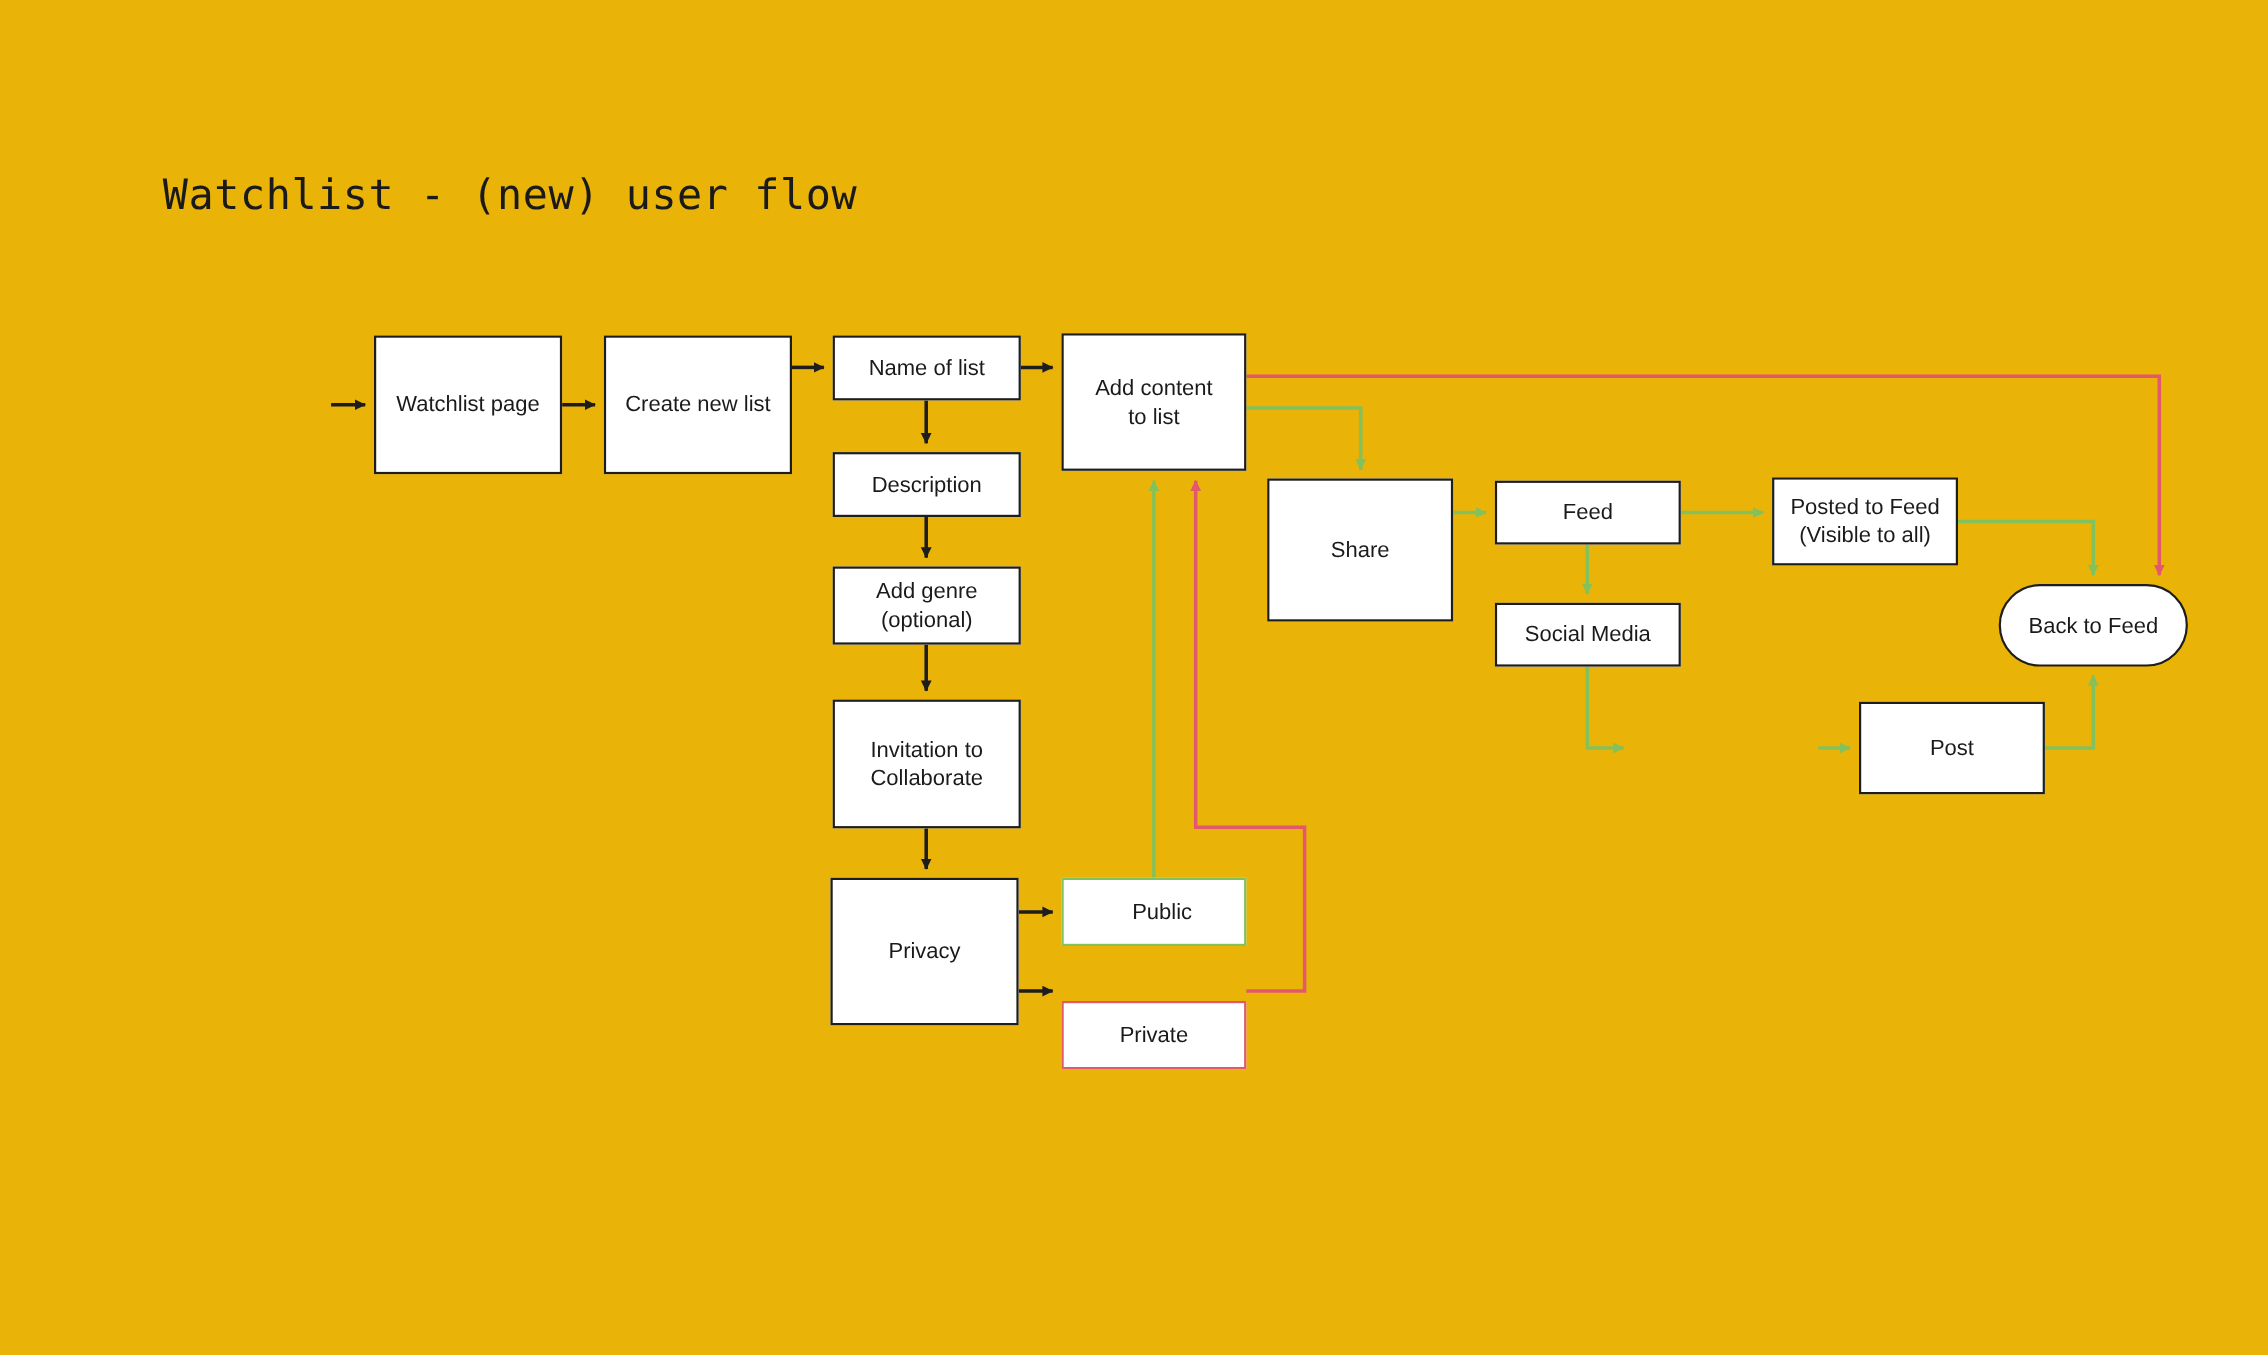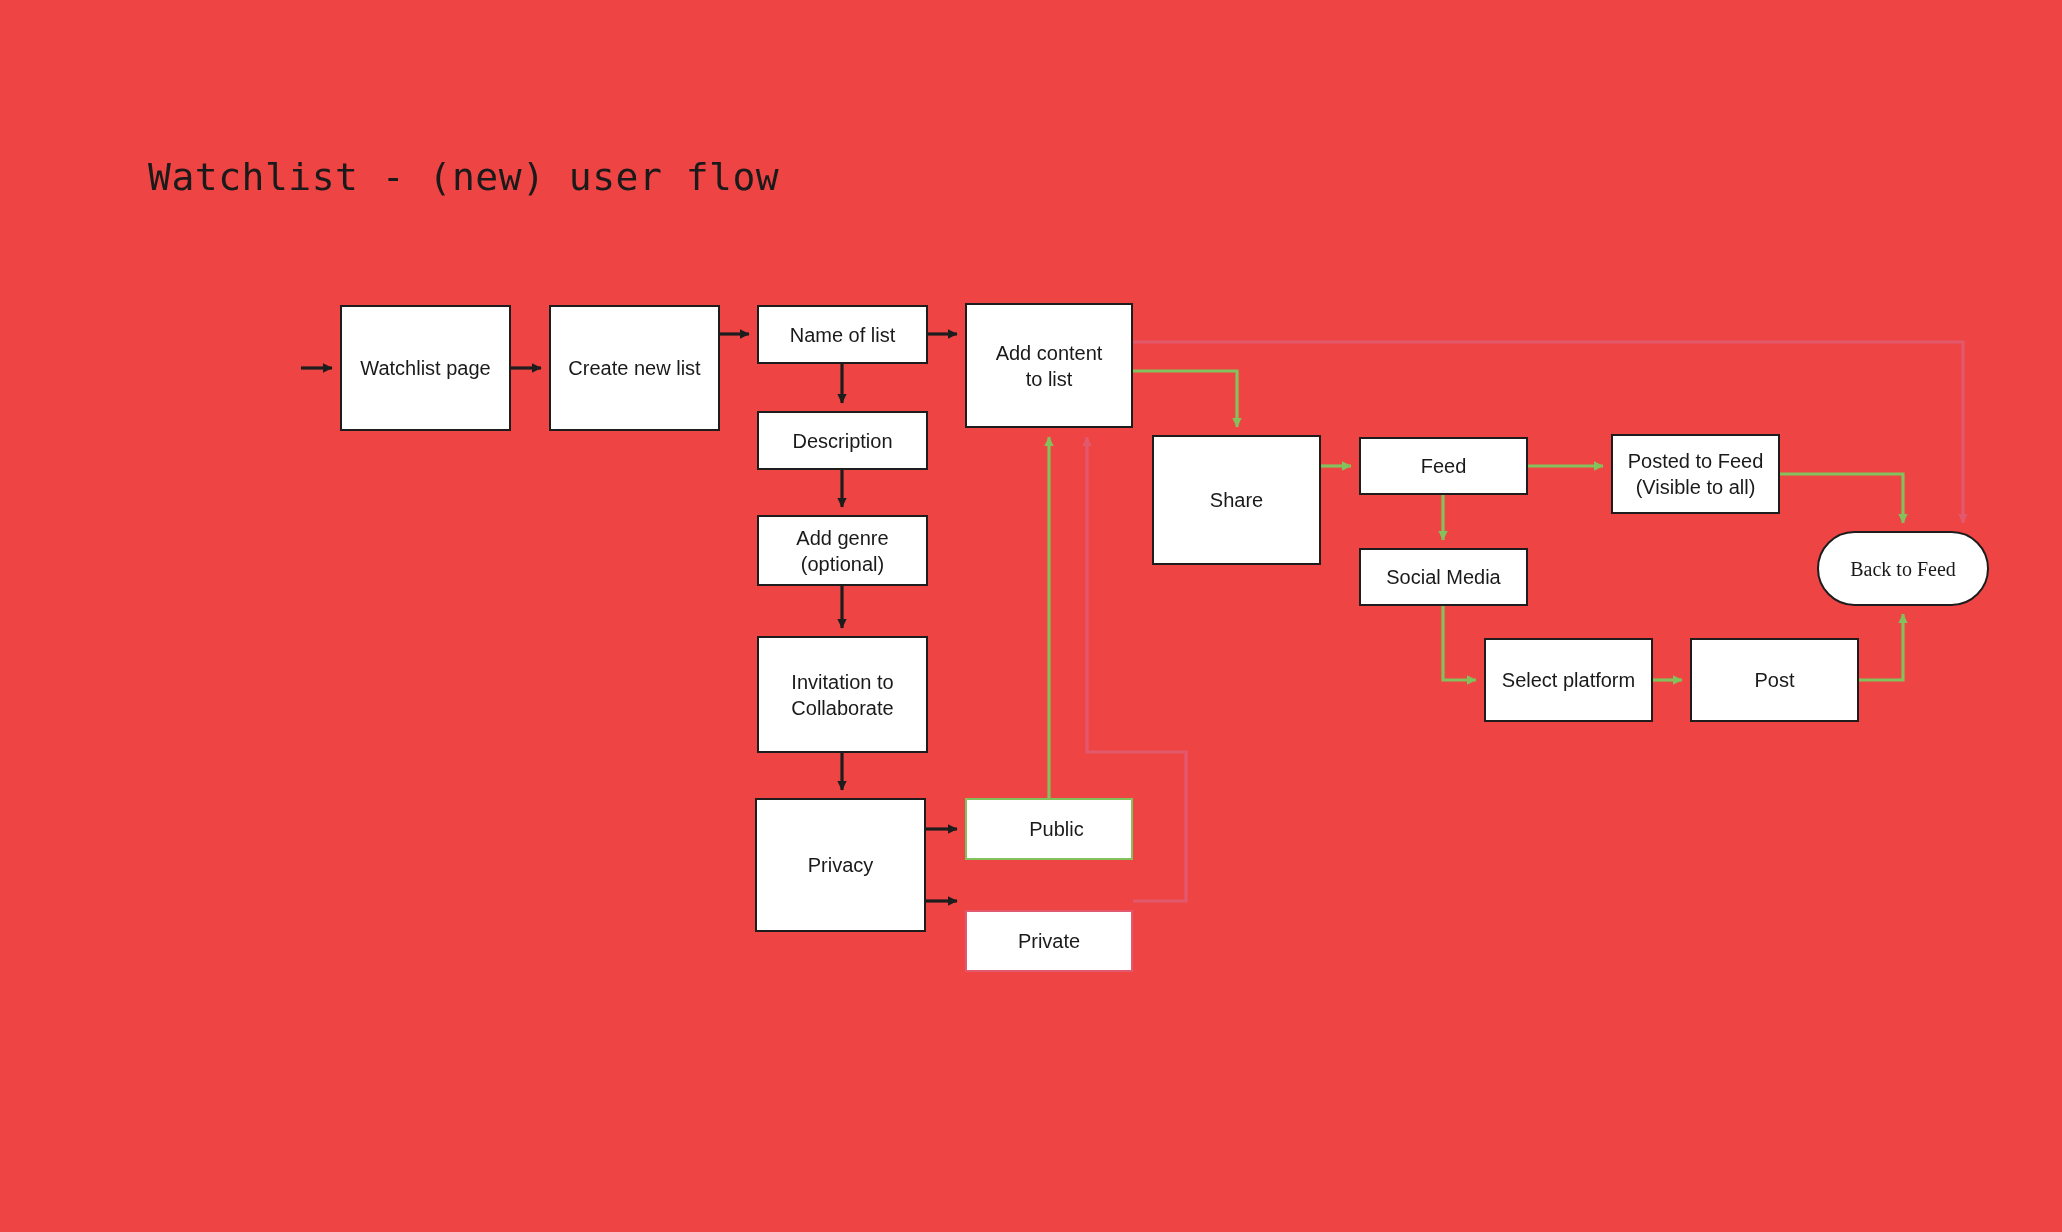--- a/index.html
+++ b/index.html
@@ -8,21 +8,21 @@
     background: #ffffff;
   }
   body {
     font-family: "Liberation Sans", sans-serif;
     -webkit-font-smoothing: antialiased;
   }
   #canvas {
     position: relative;
     width: 2062px;
     height: 1232px;
-    background: #ef4444;
+    background: #eab308;
     overflow: hidden;
   }
   #diagram-title {
     position: absolute;
     left: 148px;
     top: 155px;
     font-size: 38px;
     line-height: 44px;
     letter-spacing: 0.5px;
     color: #1a1a1a;
@@ -47,21 +47,21 @@
     justify-content: center;
     text-align: center;
     color: #1a1a1a;
     font-size: 20px;
     line-height: 26px;
     font-family: "Liberation Sans", sans-serif;
     z-index: 3;
   }
   .node.green { border-color: #82c15c; padding-left: 15px; }
   .node.red   { border-color: #e2596d; }
-  .node.stadium { border-radius: 62px; font-family: Liberation Serif, serif; }
+  .node.stadium { border-radius: 62px; }
   .node .label { display: block; padding: 0 6px; }
 </style>
 </head>
 <body>
 
 <div id="canvas">
 
   <div id="diagram-title">Watchlist - (new) user flow</div>
 
   <svg id="edge-layer" viewBox="0 0 2062 1232" width="2062" height="1232">
@@ -158,23 +158,20 @@
   </div>
 
   <div class="node" style="left:1359px; top:548px; width:169px; height:58px;">
     <span class="label">Social Media</span>
   </div>
 
   <div class="node" style="left:1611px; top:434px; width:169px; height:80px;">
     <span class="label">Posted to Feed<br>(Visible to all)</span>
   </div>
 
-  <div class="node" style="left:1484px; top:638px; width:169px; height:84px;">
-    <span class="label">Select platform</span>
-  </div>
 
   <div class="node" style="left:1690px; top:638px; width:169px; height:84px;">
     <span class="label">Post</span>
   </div>
 
   <div class="node stadium" style="left:1817px; top:531px; width:172px; height:75px;">
     <span class="label">Back to Feed</span>
   </div>
 
 </div>

